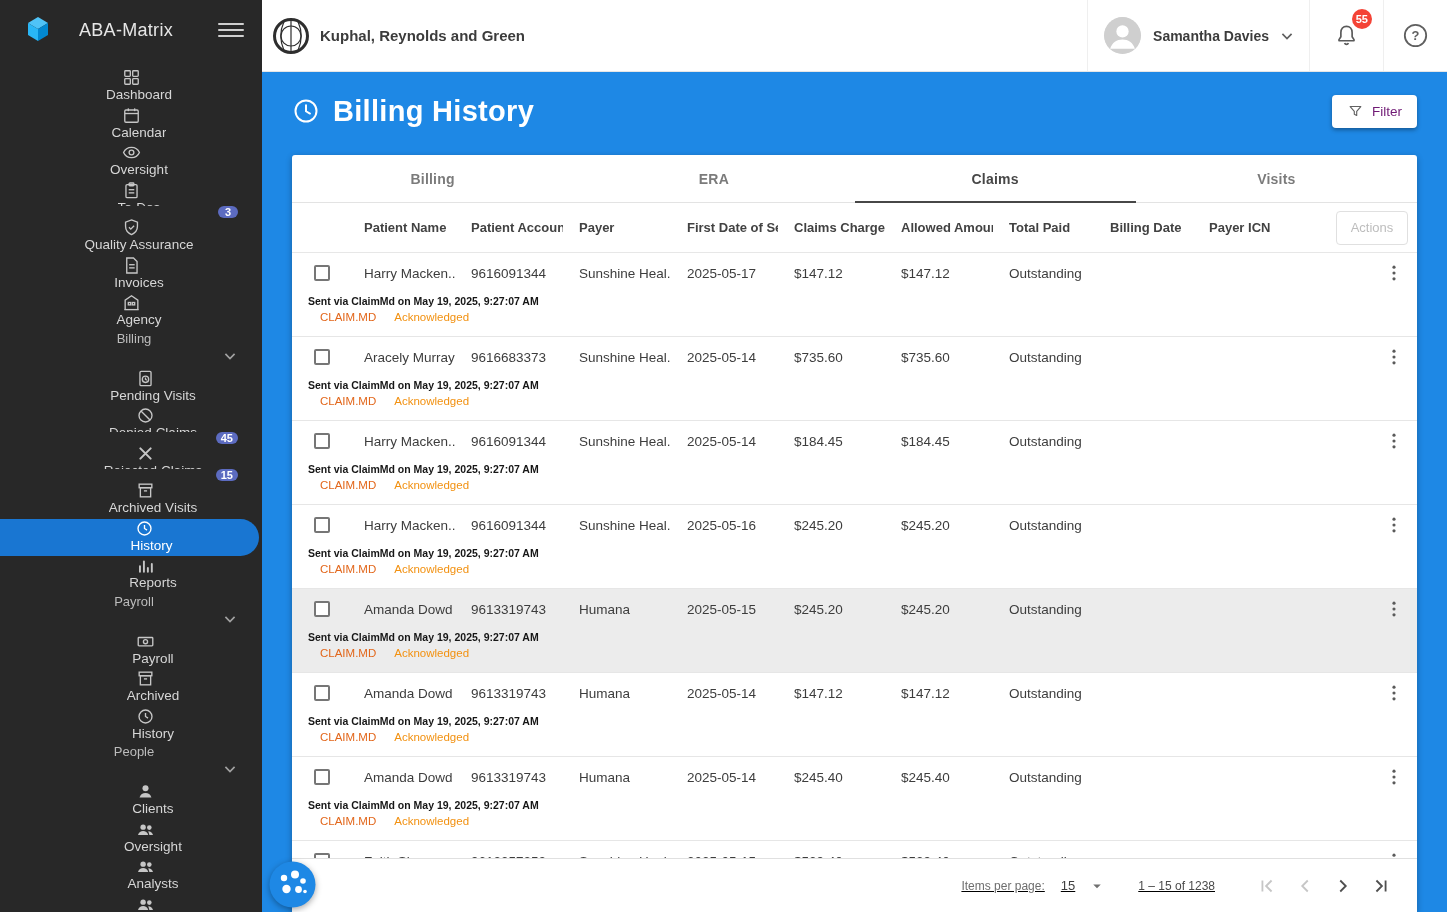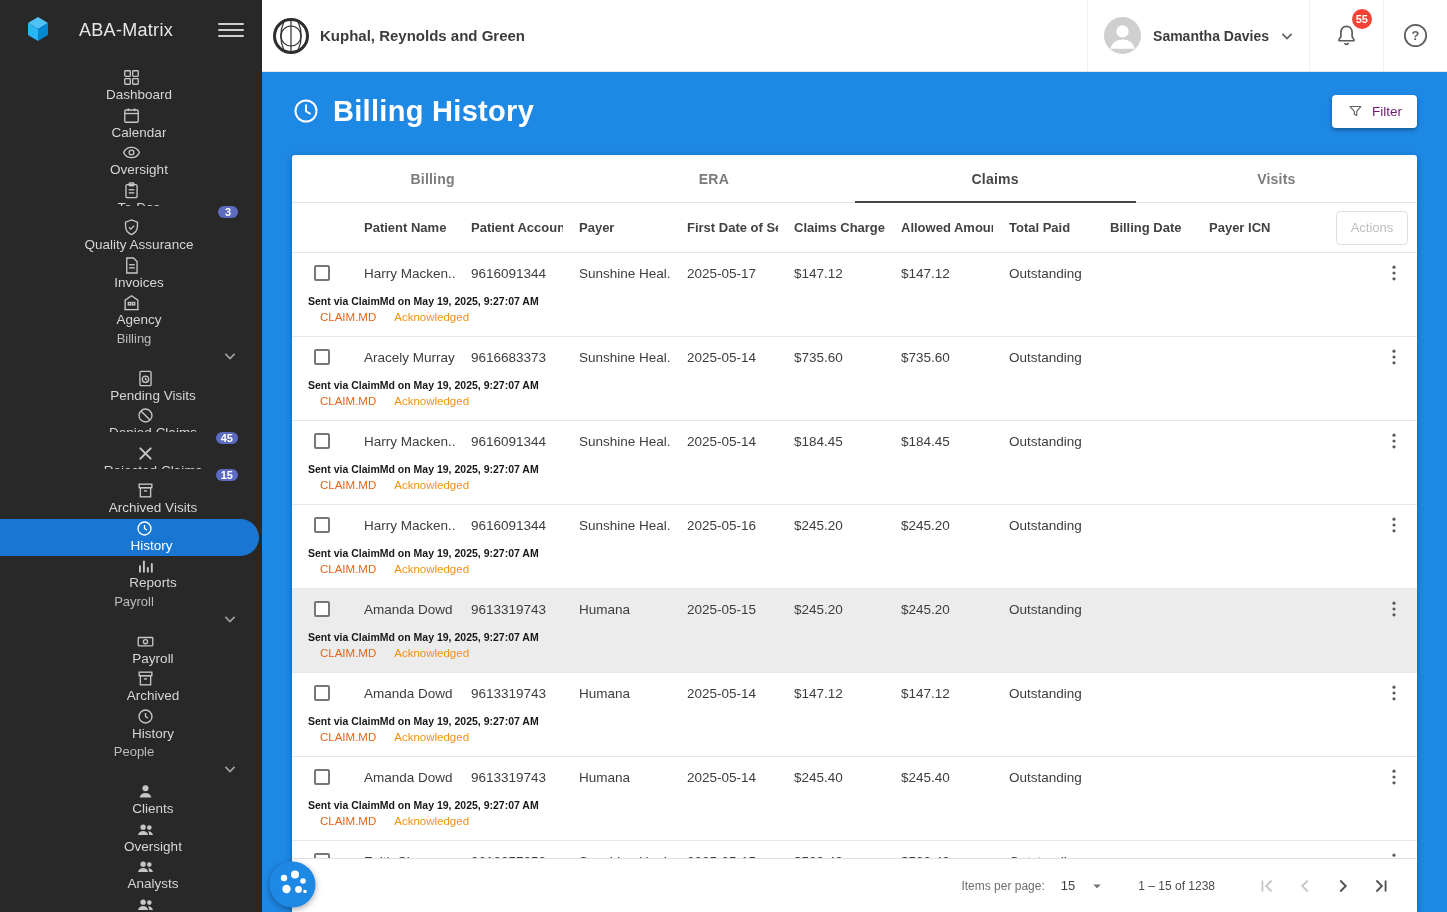--- a/index.html
+++ b/index.html
@@ -88,21 +88,21 @@
   .checkbox { width:16px; height:16px; border:2px solid #767676; border-radius:2px; background:#fff; cursor:pointer; }
   .kebab { justify-self:end; margin-right:10px; width:26px; height:26px; display:flex;
     align-items:center; justify-content:center; color:#5a5a5a; }
   .row-note { margin:8px 0 0 16px; font-size:10.5px; font-weight:bold; color:#161616; }
   .row-links { margin:4px 28px 0; display:flex; gap:18px; font-size:11.5px; }
   .link-ch { color:var(--claimmd-orange,#e2661a); cursor:pointer; }
   .link-status { color:var(--status-amber,#f29111); cursor:pointer; }
 
   
   .pagination { flex:none; height:54px; border-top:1px solid #e0e0e0; background:#fff;
-    display:flex; align-items:center; justify-content:flex-end; padding-right:24px; }
+    display:flex; align-items:center; justify-content:flex-end; padding-right:24px;text-decoration:underline; }
   .pg-label { font-size:12px; color:#6e6e6e; }
   .pg-select { display:flex; align-items:center; margin-left:16px; cursor:pointer; }
   .pg-value { font-size:13px; color:#3f3f3f; }
   .pg-caret { width:18px; height:18px; margin-left:13px; color:#707070; }
   .pg-range { font-size:12px; color:#4a4a4a; margin-left:32px; }
   .pg-nav { display:flex; align-items:center; margin-left:40px; gap:14px; }
   .pg-btn { width:24px; height:24px; color:#4f4f4f; display:flex; align-items:center; justify-content:center; }
   .pg-btn.disabled { color:#c6c6c6; cursor:default; }
 
   

